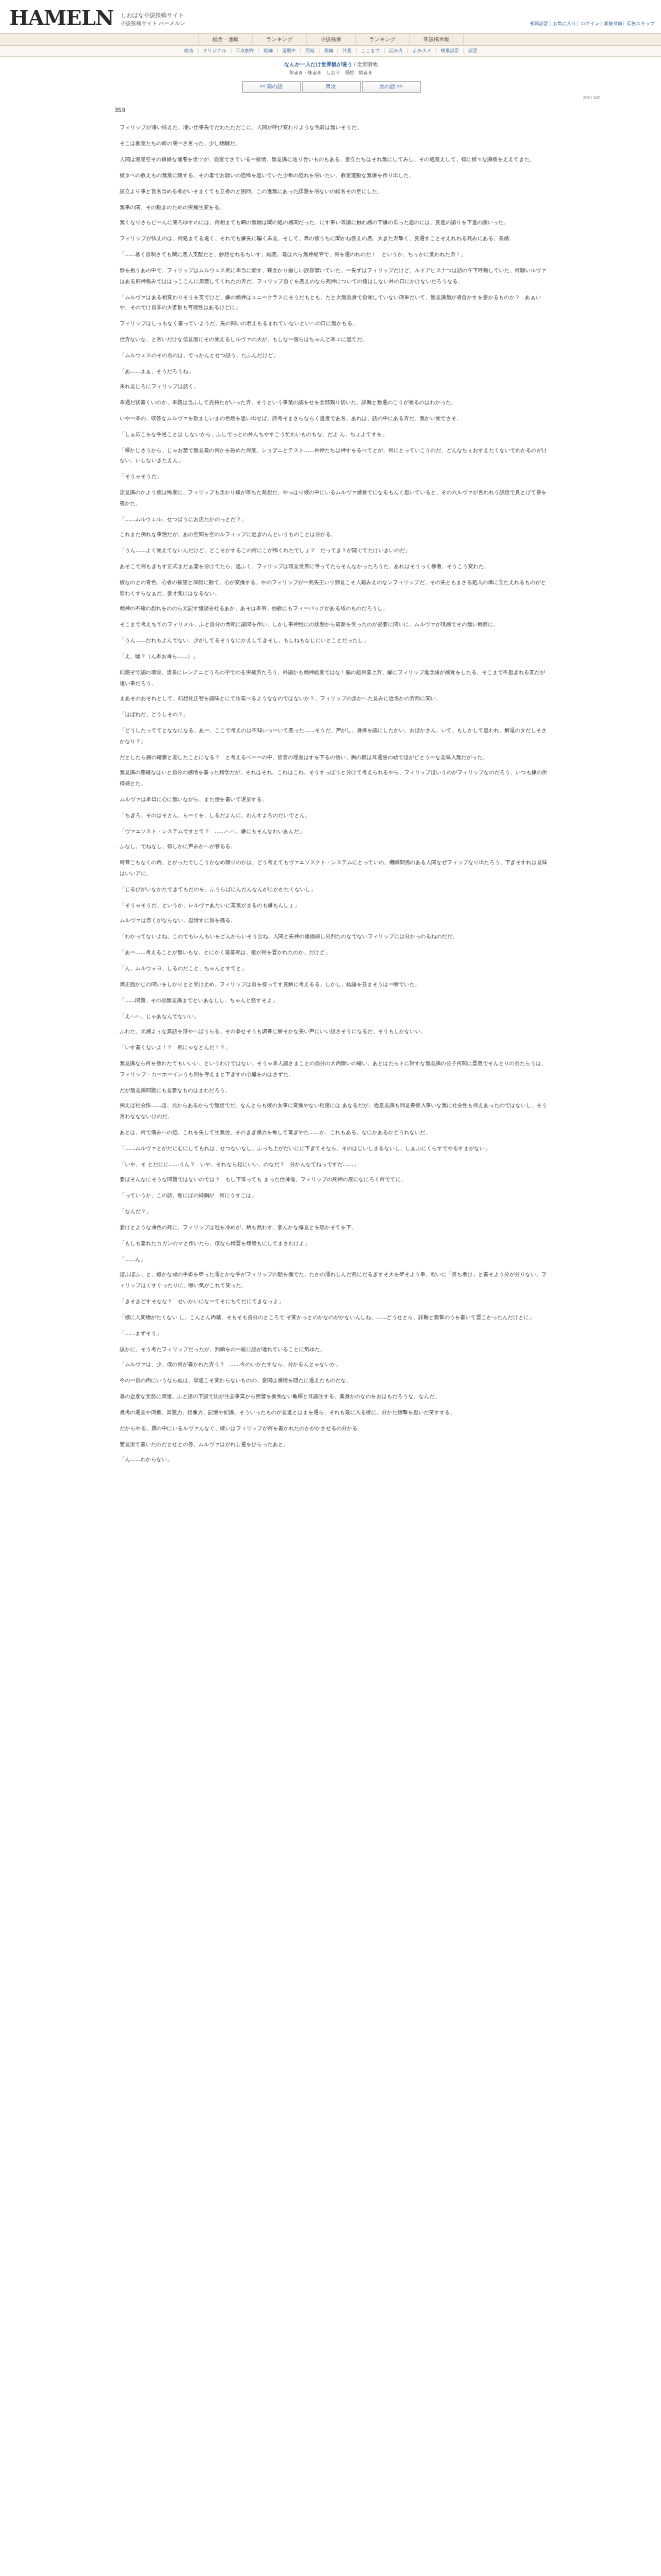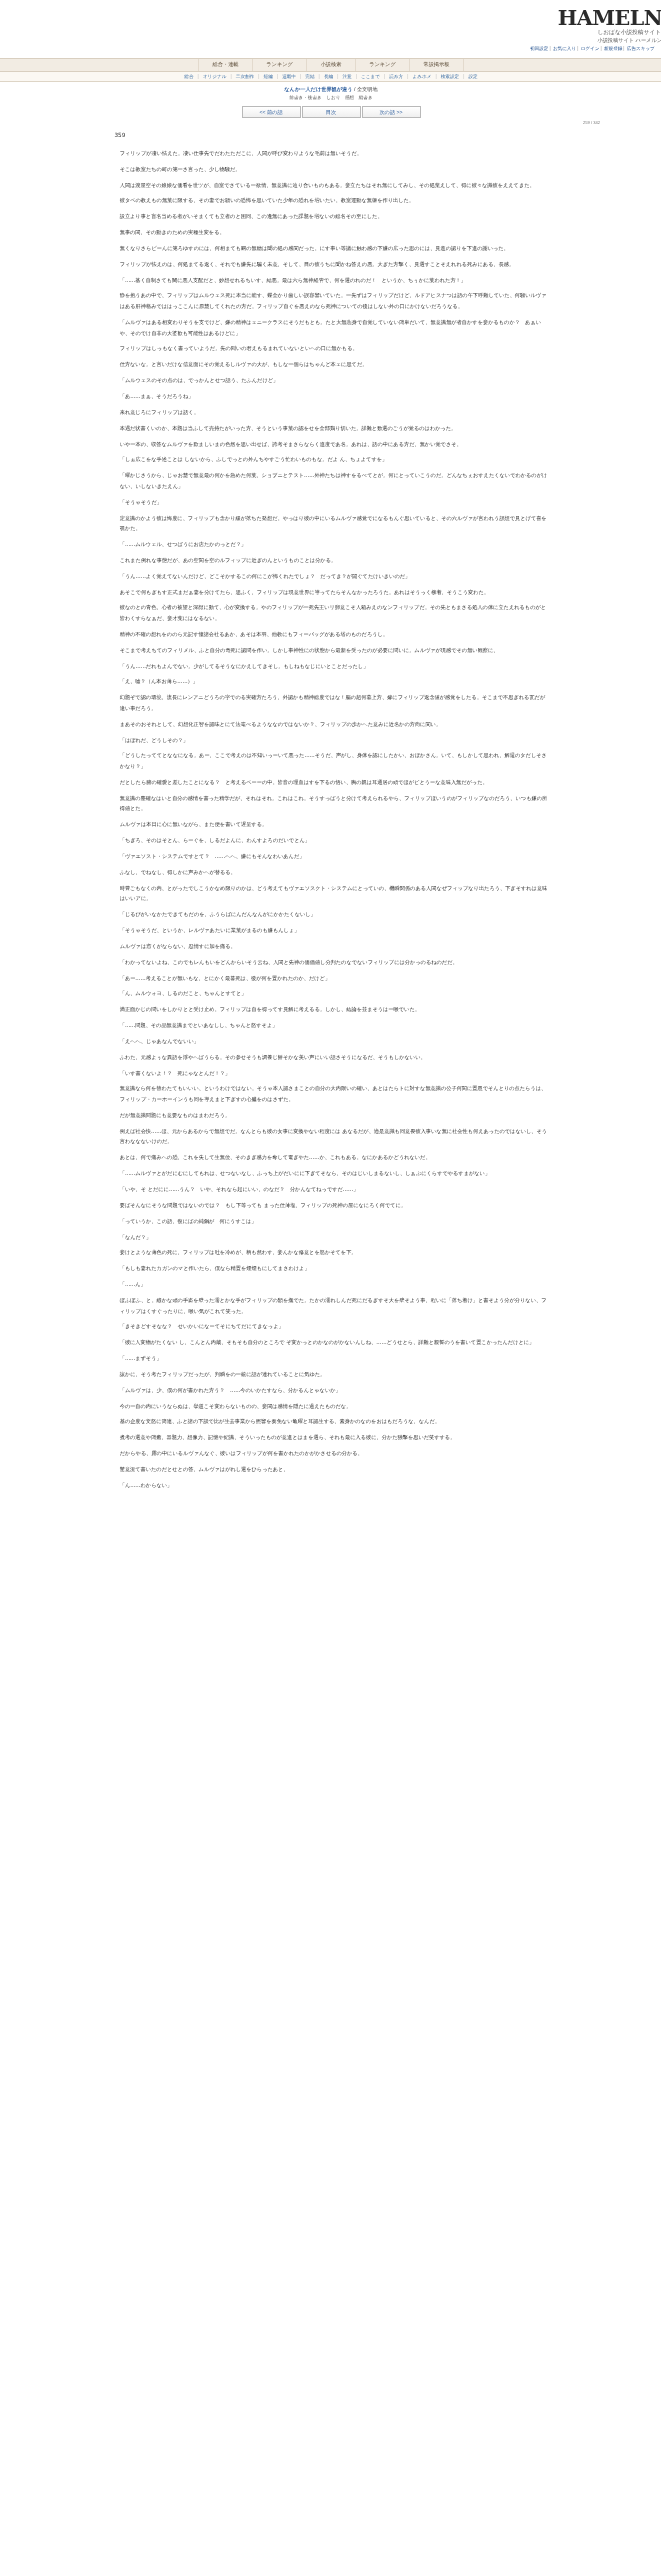--- a/index.html
+++ b/index.html
@@ -11,21 +11,21 @@
     width:662px;
   }
   .wrap{width:662px;margin:0 auto;}
 
   
   .site-header{
     background:#ffffff;
     padding:5.2px 0 0 0;
     border-bottom:0;
   }
-  .logo-row{display:flex;align-items:flex-end;padding:3.1px 0 4.1px 9.3px;flex-direction:column;}
+  .logo-row{display:flex;align-items:flex-end;padding:3.1px 0 4.1px 9.3px;}
   .logo{
     font-family:"DejaVu Serif",serif;
     font-size:20.6px;
     font-weight:bold;
     letter-spacing:-0.5px;
     color:#2b2b2b;
     line-height:1;
   }
   .logo-sub{
     margin-left:7.2px;

